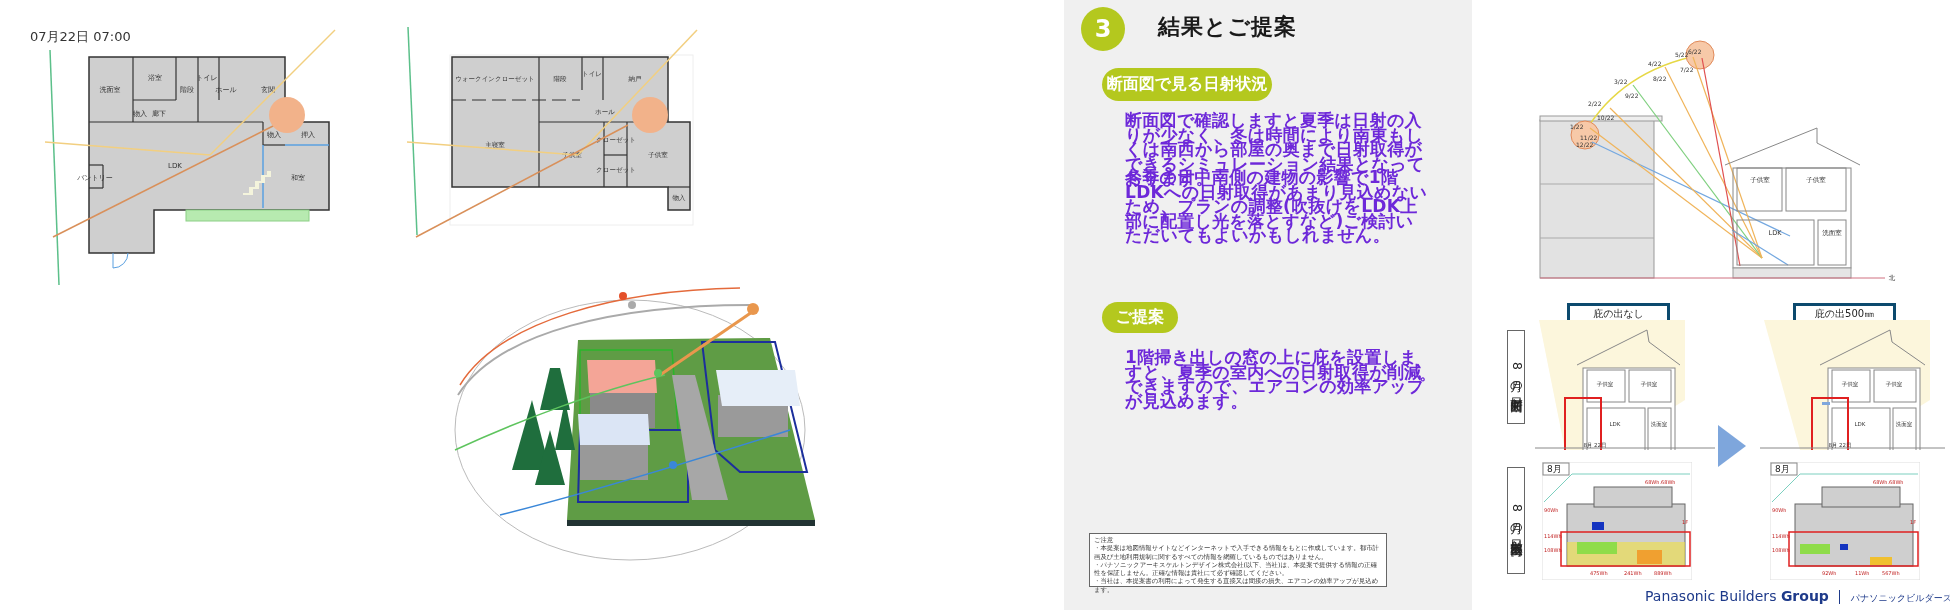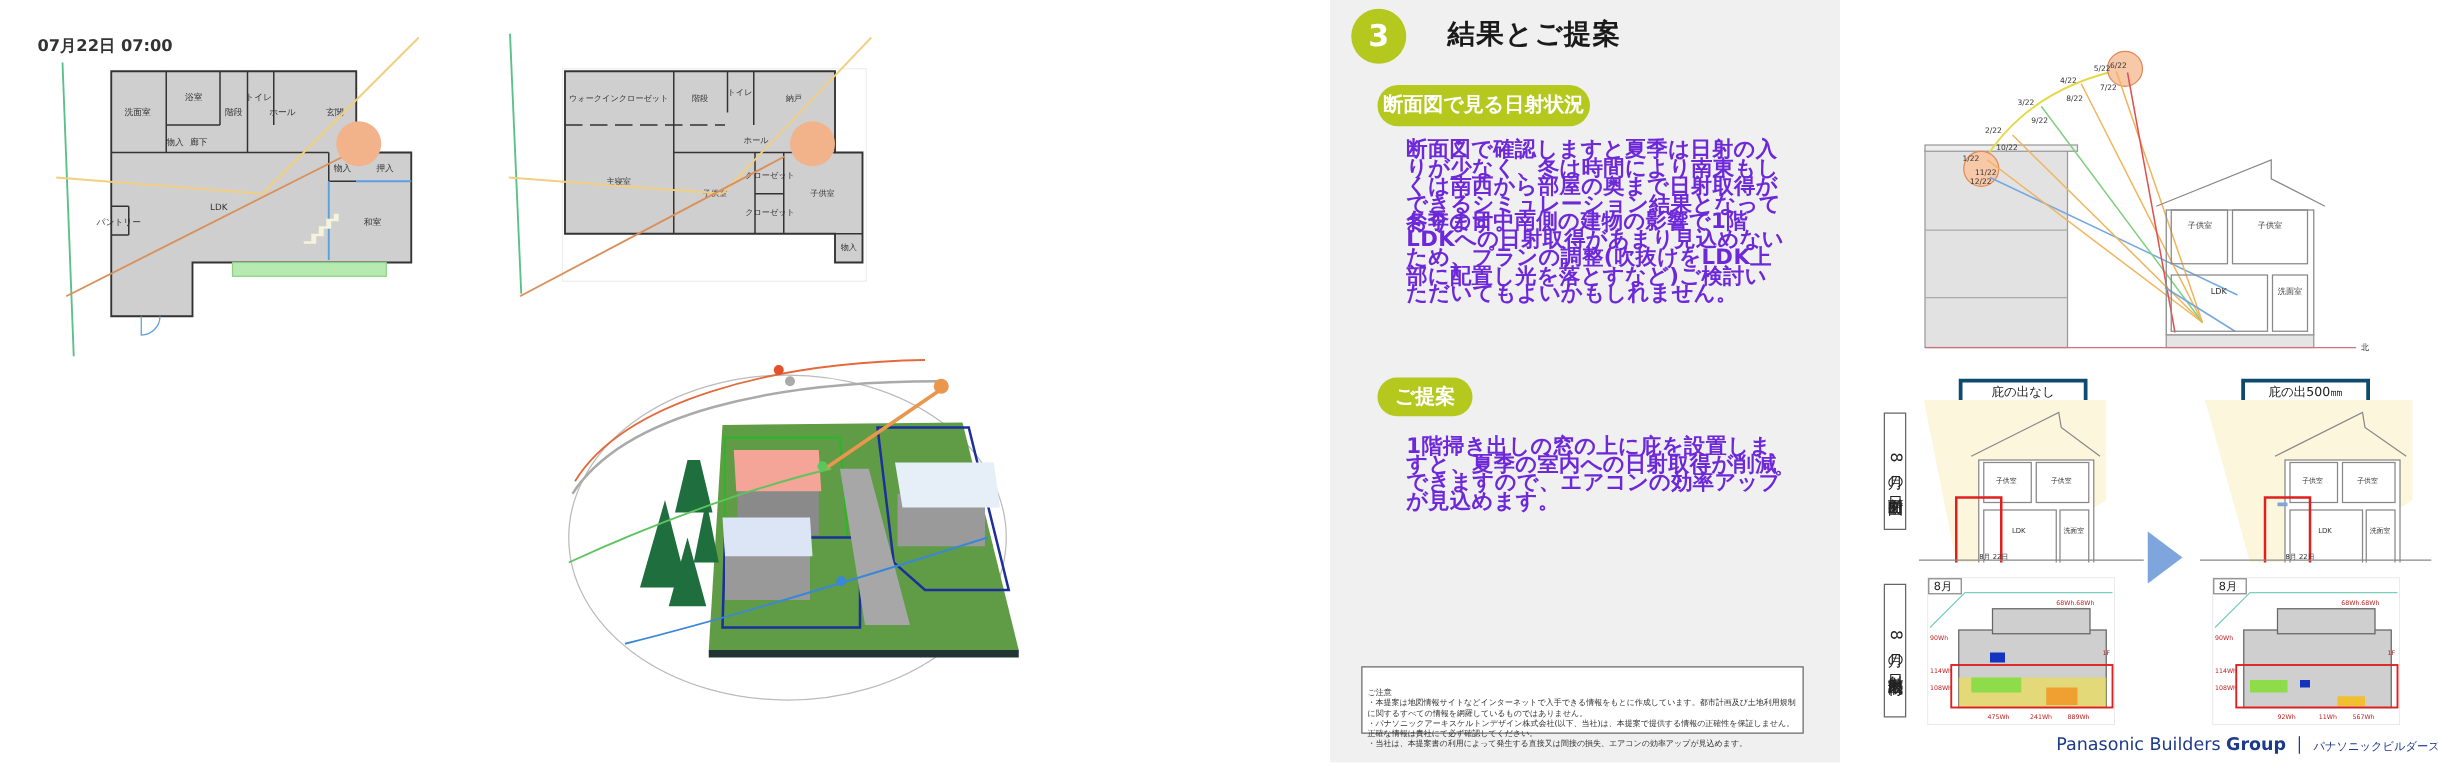--- a/index.html
+++ b/index.html
@@ -6,33 +6,33 @@
   body{width:1950px;height:610px;position:relative;overflow:hidden;font-family:"DejaVu Sans","Liberation Sans",sans-serif;color:#222;}
   .abs{position:absolute;}
   .plan-caption{font-size:13px;color:#333;}
   svg text{font-family:"DejaVu Sans",sans-serif;}
   
   .panel{position:absolute;left:1064px;top:0;width:408px;height:610px;background:#f0f0f0;}
   .step-circle{position:absolute;left:1081px;top:7px;width:44px;height:44px;border-radius:50%;background:#b4c81e;color:#fff;font-weight:bold;font-size:24px;display:flex;align-items:center;justify-content:center;}
   .step-title{position:absolute;left:1134px;top:12px;font-size:22px;font-weight:bold;color:#1a1a1a;letter-spacing:1px;margin-left:24px;}
   .pill{position:absolute;background:#b4c81e;color:#fff;font-weight:bold;border-radius:18px;display:flex;align-items:center;justify-content:center;font-size:16px;text-align:right;}
   .body-text{position:absolute;font-size:17px;line-height:14.5px;font-weight:bold;color:#6d28d9;letter-spacing:0.3px;}
-  .notice{position:absolute;left:1089px;top:533px;width:354px;height:54px;border:1px solid #666;background:#fff;font-size:6.4px;line-height:8.3px;color:#333;padding:16px 4px;box-sizing:border-box;}
+  .notice{position:absolute;left:1089px;top:533px;width:298px;height:54px;border:1px solid #666;background:#fff;font-size:6.4px;line-height:8.3px;color:#333;padding:2px 4px;box-sizing:border-box;}
   .vlabel{position:absolute;border:1px solid #666;background:#fff;writing-mode:vertical-rl;font-size:12.5px;display:flex;align-items:center;justify-content:center;color:#222;letter-spacing:1px;}
   .case-label{position:absolute;border:3px solid #0c4a6e;background:#fff;font-size:10px;display:flex;align-items:center;justify-content:center;color:#222;}
   .footer{position:absolute;left:1645px;top:588px;font-size:14px;color:#1e3a8a;white-space:nowrap;}
   .footer b{font-weight:normal;}
   .footer .grp{font-weight:bold;}
   .footer .sep{display:inline-block;width:1px;height:14px;background:#1e3a8a;margin:0 6px;vertical-align:middle;}
   .footer .jp{font-size:9px;}
 </style>
 </head>
 <body>
 
-<div class="abs plan-caption" style="left:30px;top:28px;font-weight:bold;">07月22日 07:00</div>
+<div class="abs plan-caption" style="left:30px;top:28px;">07月22日 07:00</div>
 <svg class="abs" style="left:0;top:0;" width="360" height="300" viewBox="0 0 360 300">
 
   <g fill="#cfcfcf" stroke="#333" stroke-width="1.5">
     <path d="M89 57 H285 V122 H329 V210 H154 V253 H89 Z"></path>
   </g>
   <g stroke="#333" stroke-width="1.2" fill="none">
     <line x1="133" y1="57" x2="133" y2="122"></line>
     <line x1="176" y1="57" x2="176" y2="100"></line>
     <line x1="133" y1="100" x2="176" y2="100"></line>
     <line x1="198" y1="57" x2="198" y2="122"></line>

